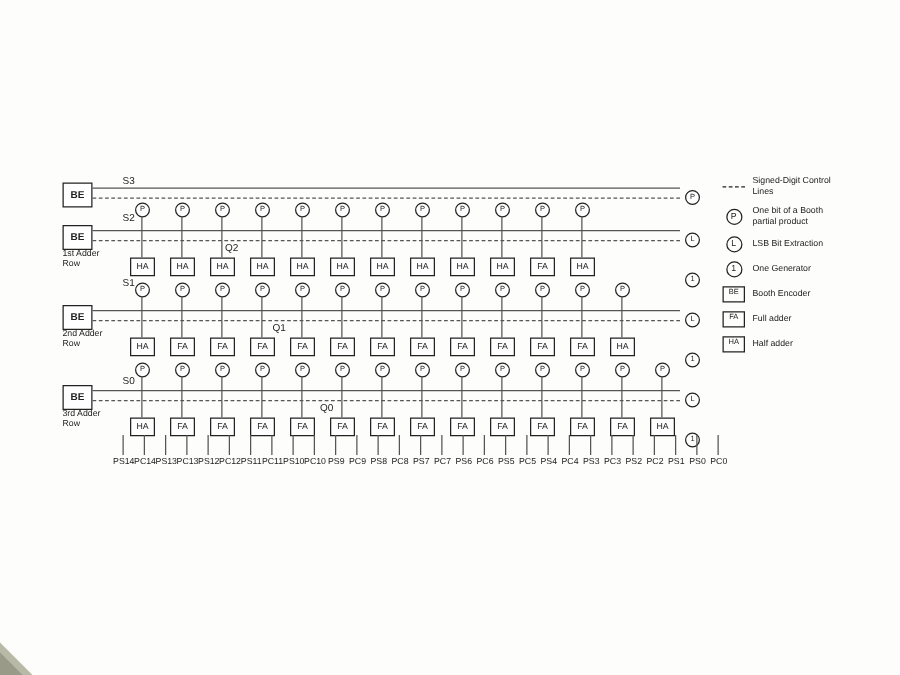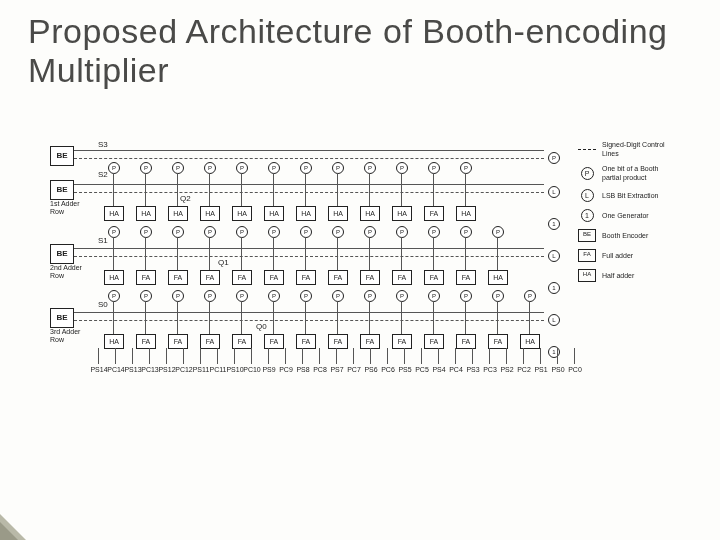--- a/index.html
+++ b/index.html
@@ -163,21 +163,20 @@
     background:#fff;
     font-size:6px; text-align:center; line-height:10px;
   }
 
 </style>
 </head>
 <body>
 
 <div class="slide">
 
-  <div class="title">Proposed Architecture of Booth-encoding Multiplier</div>
 
   <div class="diagram">
 
     <div class="legend">
       <div class="row">
         <span class="sym">
             <span class="dline"></span>
           </span>
         <span class="txt">Signed-Digit Control Lines</span>
       </div>
@@ -223,21 +222,21 @@
     <div class="be" style="top:40px">BE</div>
     <div class="be" style="top:104px">BE</div>
     <div class="be" style="top:168px">BE</div>
 
     <div class="row-label" style="top:60px;left:0">1st Adder Row</div>
     <div class="row-label" style="top:124px;left:0">2nd Adder Row</div>
     <div class="row-label" style="top:188px;left:0">3rd Adder Row</div>
 
     <div class="sig" style="top:0;left:48px">S3</div>
     <div class="sig" style="top:30px;left:48px">S2</div>
-    <div class="sig" style="top:96px;left:48px">S1</div>
+    <div class="sig" style="top:82px;left:48px">S1</div>
     <div class="sig" style="top:160px;left:48px">S0</div>
     <div class="sig" style="top:54px;left:130px">Q2</div>
     <div class="sig" style="top:118px;left:168px">Q1</div>
     <div class="sig" style="top:182px;left:206px">Q0</div>
 
     <div class="hw" style="top:10px;left:24px;width:470px"></div>
     <div class="hw dashed" style="top:18px;left:24px;width:470px"></div>
 
     <div class="hw" style="top:44px;left:24px;width:470px"></div>
     <div class="hw dashed" style="top:52px;left:24px;width:470px"></div>

